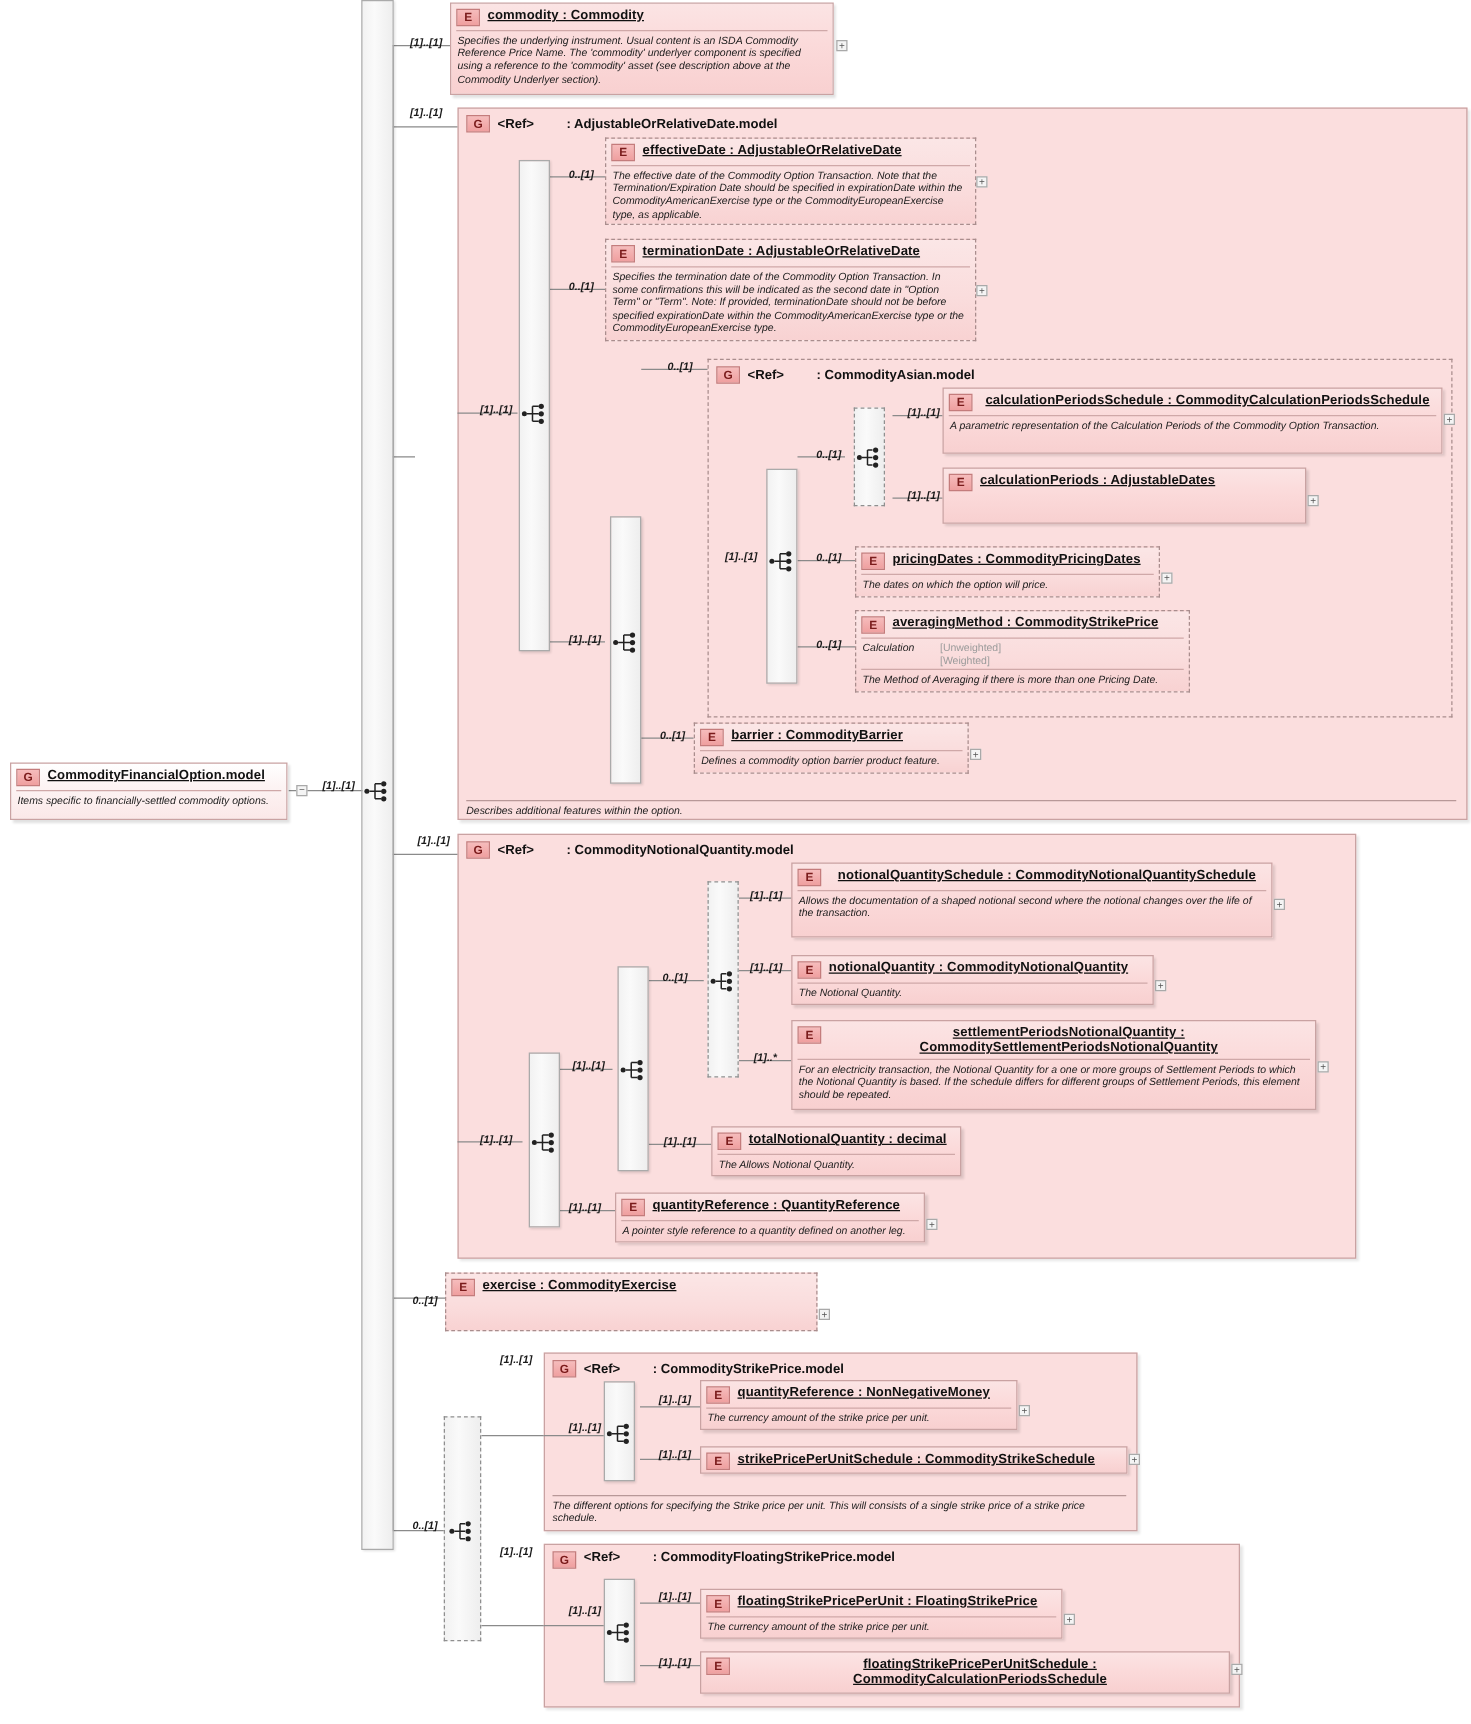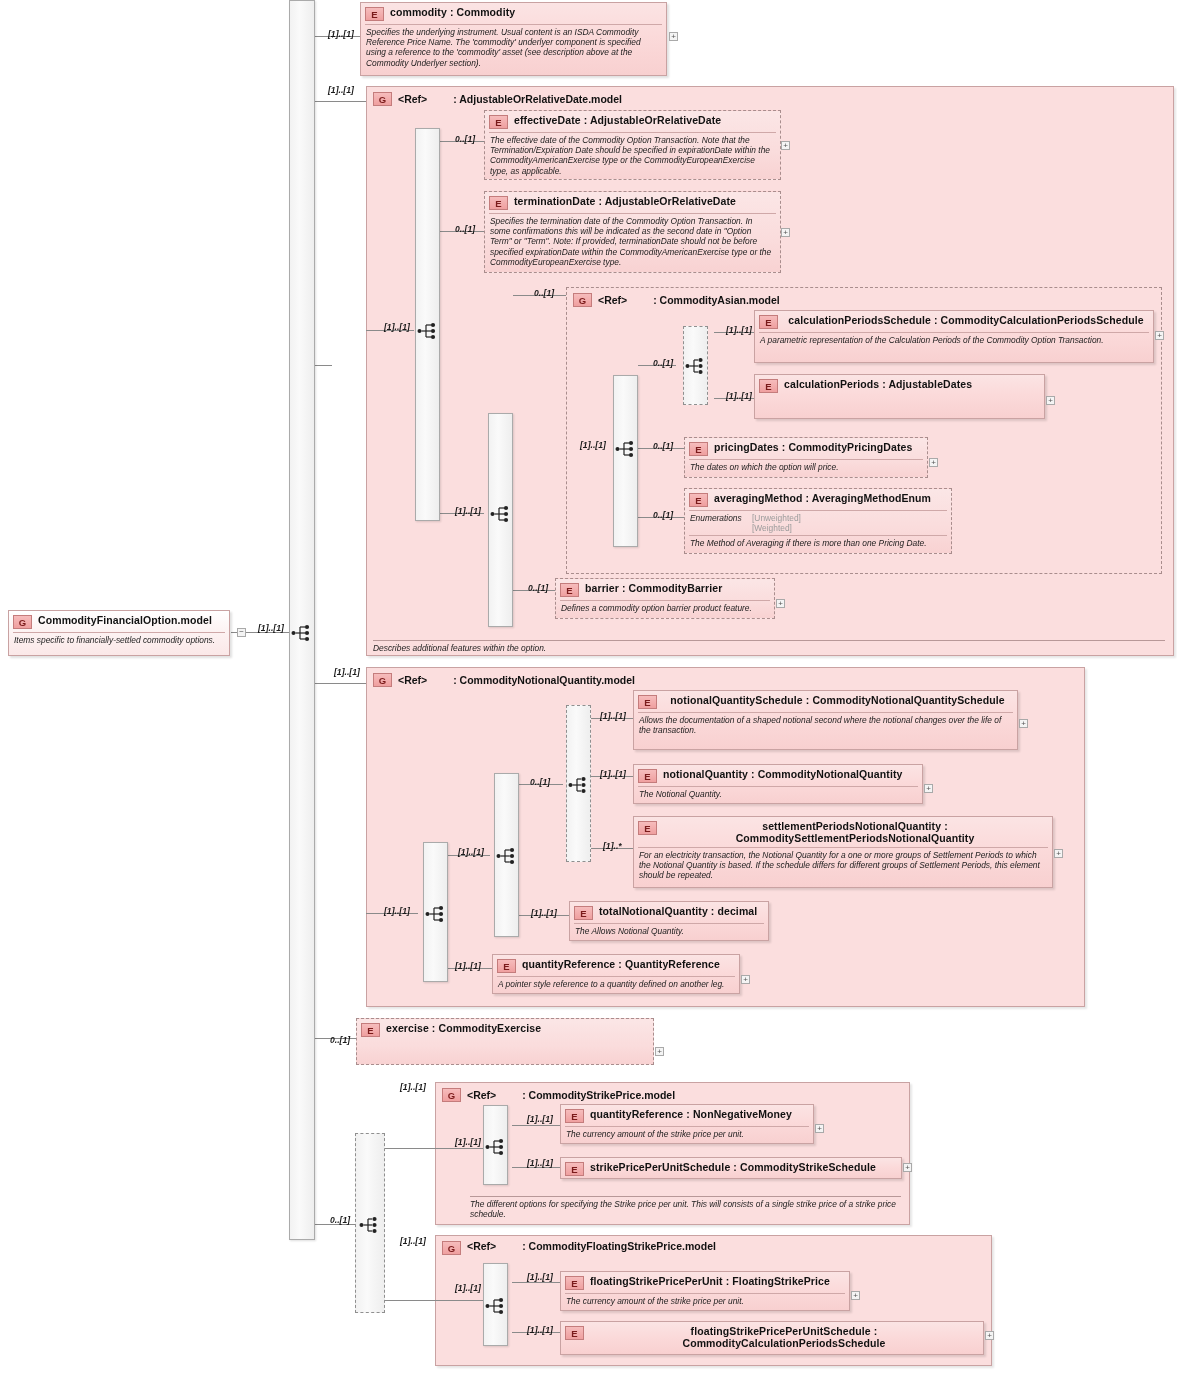--- a/index.html
+++ b/index.html
@@ -49,20 +49,21 @@
     font-family:"Liberation Sans", sans-serif;
   }
   .ttl {
     font-size: 10.5px;
     font-weight: bold;
     color: #111;
     line-height: 12px;
     letter-spacing: 0.1px;
     text-align: center;
     flex: 1 1 auto;
+    text-decoration: underline;
   }
   .ttl.left { text-align: left; }
   .ndesc {
     border-top: 1px solid #cfa8a8;
     margin: 0 4px;
     padding: 2px 1px 3px 1px;
     font-size: 8.4px;
     font-style: italic;
     color: #1c1c1c;
     line-height: 10.2px;
@@ -189,21 +190,21 @@
       <span class="fname">: CommodityNotionalQuantity.model</span>
     </div>
   </div>
 
   <div class="frame" style="left:435px; top:1082px; width:475px; height:143px;">
     <div class="fhead">
       <span class="tag">G</span>
       <span class="fref">&lt;Ref&gt;</span>
       <span class="fname">: CommodityStrikePrice.model</span>
     </div>
-    <div class="fdesc" style="top:113px;margin-left:28px;">The different options for specifying the Strike price per unit. This will consists of a single strike price of a strike price schedule.</div>
+    <div class="fdesc" style="top:113px;">The different options for specifying the Strike price per unit. This will consists of a single strike price of a strike price schedule.</div>
   </div>
 
   <div class="frame" style="left:435px; top:1235px; width:557px; height:131px;">
     <div class="fhead" style="align-items:flex-start;">
       <span class="tag">G</span>
       <span class="fref">&lt;Ref&gt;</span>
       <span class="fname" style="max-width:200px;">: CommodityFloatingStrikePrice.model</span>
     </div>
   </div>
 
@@ -501,24 +502,24 @@
       <span class="tag">E</span>
       <span class="ttl left">pricingDates  :  CommodityPricingDates</span>
     </div>
     <div class="ndesc">The dates on which the option will price.</div>
   </div>
   <div class="plus" style="left:929px; top:458px;">+</div>
 
   <div class="node dashed" style="left:684px; top:488px; width:268px; height:66px;">
     <div class="nhead">
       <span class="tag">E</span>
-      <span class="ttl left">averagingMethod  :  AveragingMethodEnum</span>
+      <span class="ttl left">averagingMethod  :  CommodityStrikePrice</span>
     </div>
     <div class="enumrow">
-      <span class="enumlbl">Enumerations</span>
+      <span class="enumlbl">Calculation</span>
       <span class="enumvals">
         <span>[Unweighted]</span><br>
         <span>[Weighted]</span>
       </span>
     </div>
     <div class="ndesc">The Method of Averaging if there is more than one Pricing Date.</div>
   </div>
 
   <div class="node dashed" style="left:555px; top:578px; width:220px; height:41px;">
     <div class="nhead">

